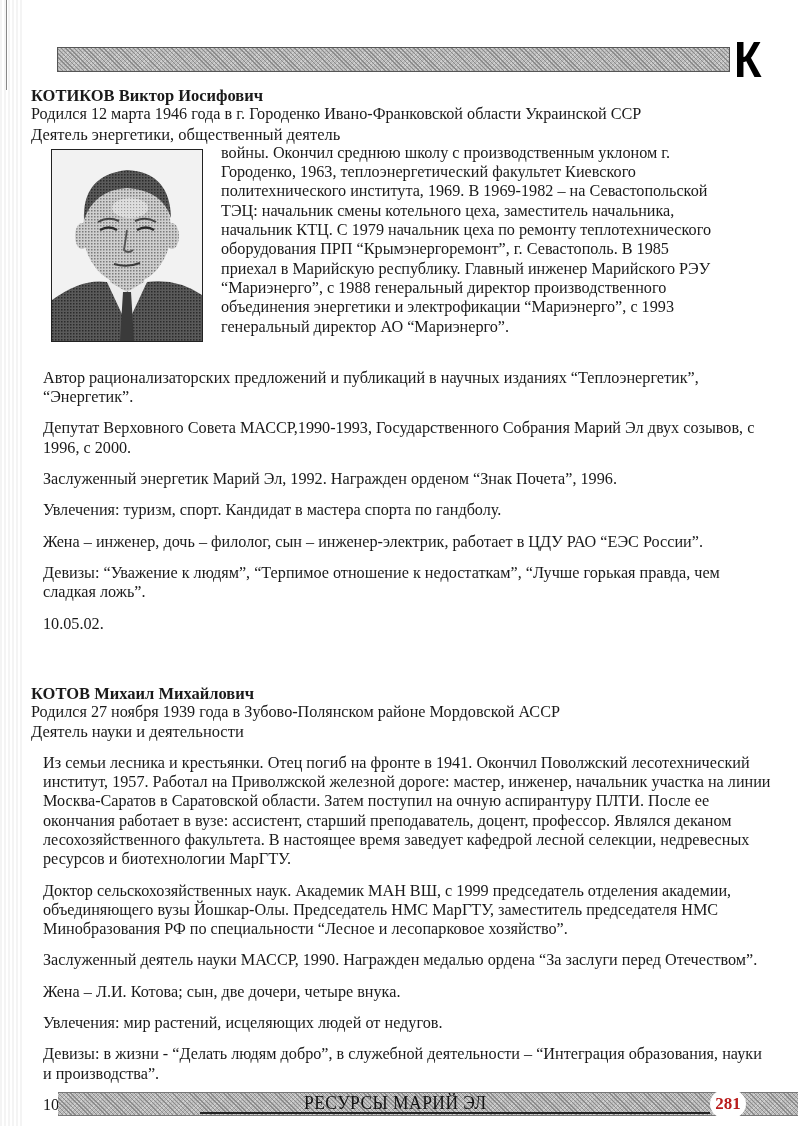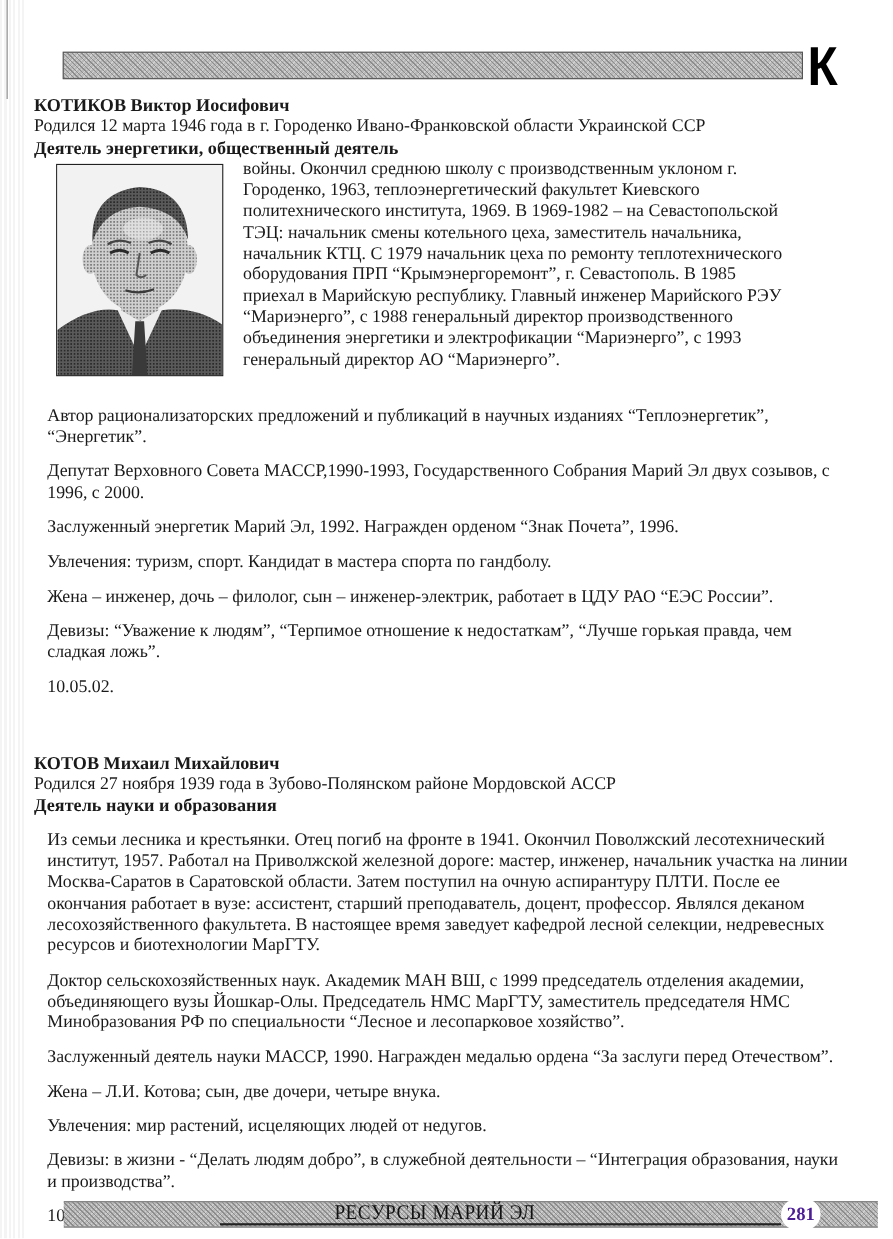--- a/index.html
+++ b/index.html
@@ -52,21 +52,21 @@
     line-height: 19.3px;
   }
   .name {
     font-weight: bold;
     font-size: 16.5px;
   }
   .birth {
     font-size: 16.2px;
   }
   .field {
-    font-weight: bold;
+    font-weight: normal;
     font-size: 16.5px;
   }
   .p { margin: 12px; }
   .intro-block {
     position: relative;
     min-height: 213px;
   }
   .photo {
     float: left;
     width: 152px; height: 193px;
@@ -108,21 +108,21 @@
   }
   .page-number {
     position: absolute; left: 710px; top: 1090px;
     width: 36px; height: 28px;
     background: #fff;
     border-radius: 14px;
     text-align: center;
     font-weight: bold;
     font-size: 17px;
     line-height: 28px;
-    color: #4c1d95;
+    color: #b91c1c;
   }
 </style>
 </head>
 <body>
 
 <div class="spine">
   <div class="spine-line"></div>
 </div>
 
 <div class="top-banner halftone"></div>
@@ -202,21 +202,21 @@
     <p class="p">Жена – инженер, дочь – филолог, сын – инженер-электрик, работает в ЦДУ РАО “ЕЭС России”.</p>
     <p class="p">Девизы: “Уважение к людям”, “Терпимое отношение к недостаткам”, “Лучше горькая правда, чем сладкая ложь”.</p>
     <p class="p">10.05.02.</p>
   </div>
 
   <div class="entry-gap"></div>
 
   <div>
     <div class="name">КОТОВ Михаил Михайлович</div>
     <div class="birth">Родился 27 ноября 1939 года в Зубово-Полянском районе Мордовской АССР</div>
-    <div class="field">Деятель науки и образования</div>
+    <div class="field">Деятель науки и деятельности</div>
     <p class="p">Из семьи лесника и крестьянки. Отец погиб на фронте в 1941. Окончил Поволжский лесотехнический институт, 1957. Работал на Приволжской железной дороге: мастер, инженер, начальник участка на линии Москва-Саратов в Саратовской области. Затем поступил на очную аспирантуру ПЛТИ. После ее окончания работает в вузе: ассистент, старший преподаватель, доцент, профессор. Являлся деканом лесохозяйственного факультета. В настоящее время заведует кафедрой лесной селекции, недревесных ресурсов и биотехнологии МарГТУ.</p>
     <p class="p">Доктор сельскохозяйственных наук. Академик МАН ВШ, с 1999 председатель отделения академии, объединяющего вузы Йошкар-Олы. Председатель НМС МарГТУ, заместитель председателя НМС Минобразования РФ по специальности “Лесное и лесопарковое хозяйство”.</p>
     <p class="p">Заслуженный деятель науки МАССР, 1990. Награжден медалью ордена “За заслуги перед Отечеством”.</p>
     <p class="p">Жена – Л.И. Котова; сын, две дочери, четыре внука.</p>
     <p class="p">Увлечения: мир растений, исцеляющих людей от недугов.</p>
     <p class="p">Девизы: в жизни - “Делать людям добро”, в служебной деятельности – “Интеграция образования, науки и производства”.</p>
     <p class="p">10.05.02.</p>
   </div>
 </div>
 

